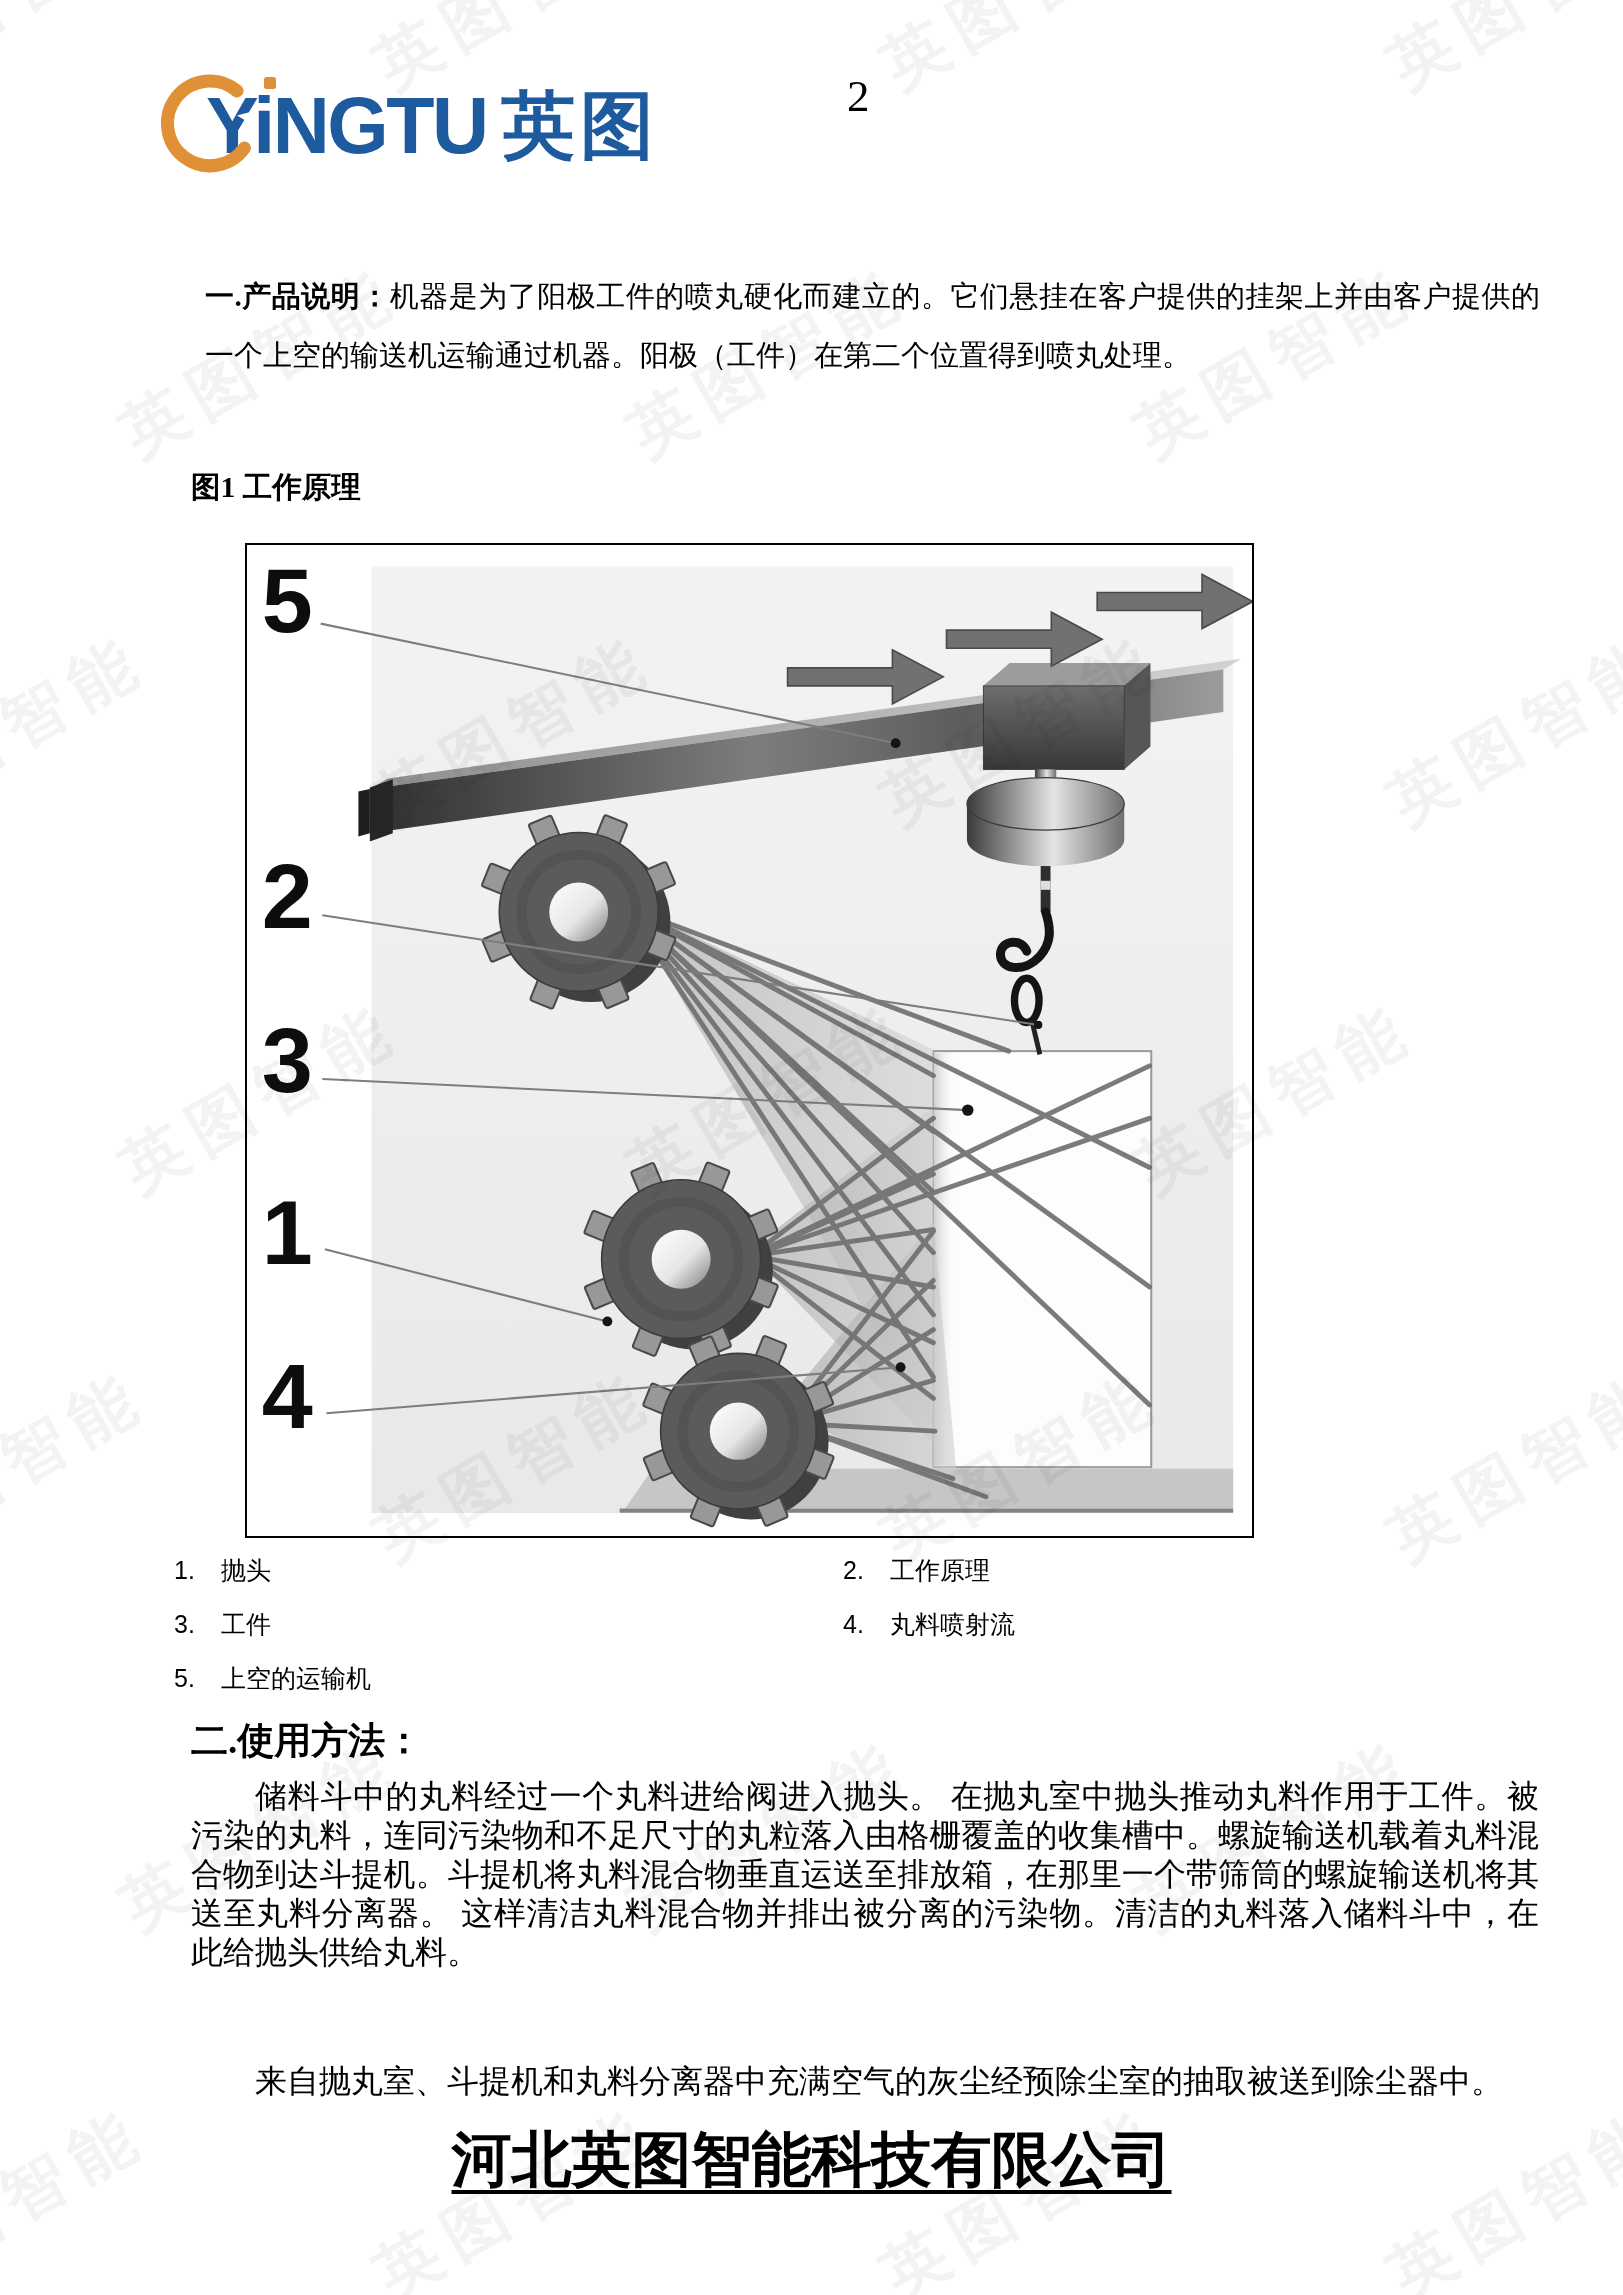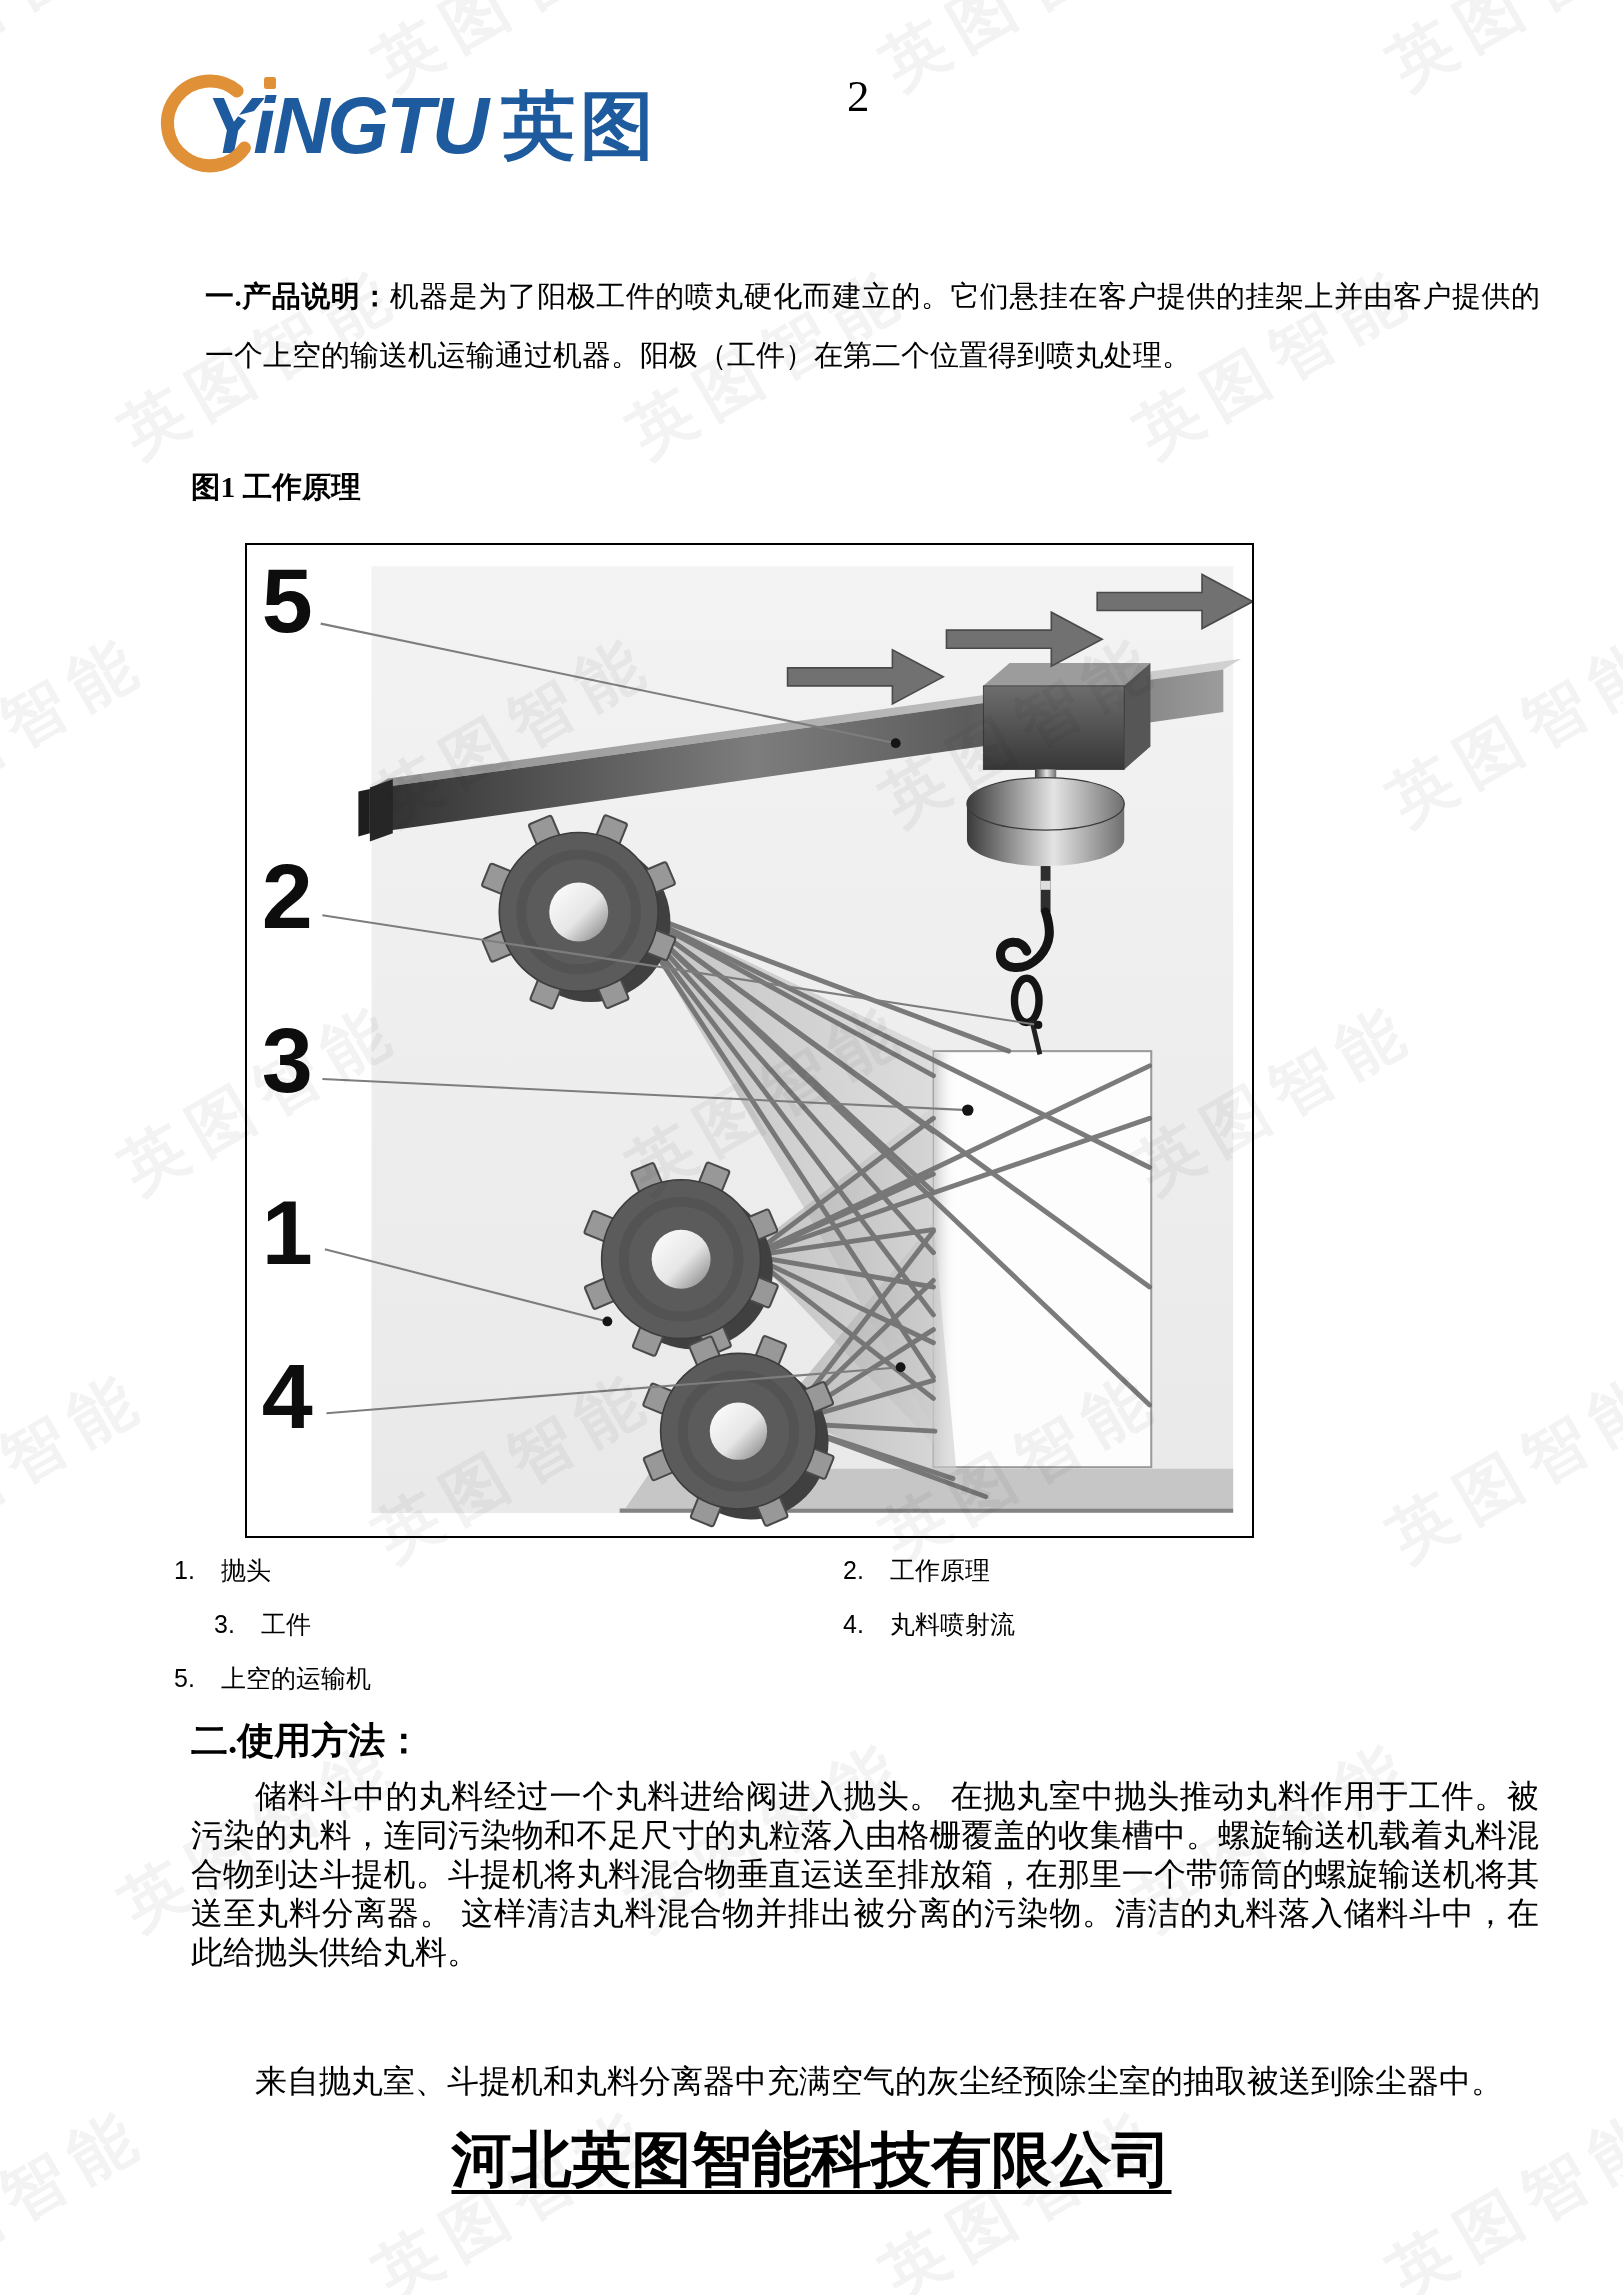--- a/index.html
+++ b/index.html
@@ -5,21 +5,21 @@
   html,body{margin:0;padding:0;}
   body{width:1623px;height:2295px;position:relative;background:#ffffff;overflow:hidden;
        font-family:"Liberation Serif","DejaVu Serif",serif;color:#000;}
   
   #watermarks{position:absolute;inset:0;z-index:6;pointer-events:none;mix-blend-mode:multiply;overflow:hidden;}
   .wm{position:absolute;font-family:"Liberation Sans",sans-serif;font-weight:700;font-size:64px;
       letter-spacing:13px;color:#9a9a9a;opacity:.12;transform:rotate(-30deg);white-space:nowrap;}
   
   .logo{position:absolute;left:168px;top:64px;height:123px;display:flex;align-items:center;z-index:2;}
   .crescent{position:absolute;left:-9.8px;top:1.6px;}
-  .wordmark{font-family:"Liberation Sans",sans-serif;font-weight:700;font-style:italic;
+  .wordmark{font-family:"Liberation Sans",sans-serif;font-weight:700;
             font-size:79px;color:#1d5a9e;letter-spacing:-2.5px;margin-left:38px;line-height:1;}
   .i-dot{position:absolute;left:96px;top:13px;width:12.3px;height:12.3px;background:#e09137;border-radius:2.5px;}
   .eagle{position:absolute;left:69px;top:46px;width:21px;height:12.3px;background:#fff;
          clip-path:polygon(0 45%,100% 0,55% 100%);}
   .logo-cjk{font-family:"Liberation Sans",sans-serif;font-weight:700;font-size:74px;color:#1d5a9e;
             margin-left:14.7px;letter-spacing:4.9px;line-height:1;}
   .page-number{position:absolute;left:847px;top:70px;font-size:45px;z-index:2;}
   
   .para1{position:absolute;left:205px;top:267px;width:1335px;font-size:29px;line-height:59px;
          text-align:justify;z-index:2;}
@@ -294,21 +294,21 @@
   </g>
 </svg>
 </div>
 
 <div class="legend-item" style="left:174px;top:1554px;">
   <span class="lg-num">1.</span><span>抛头</span>
 </div>
 <div class="legend-item" style="left:843px;top:1554px;">
   <span class="lg-num">2.</span><span>工作原理</span>
 </div>
-<div class="legend-item" style="left:174px;top:1608px;margin-left:40px;">
+<div class="legend-item" style="left:174px;top:1608px;">
   <span class="lg-num">3.</span><span>工件</span>
 </div>
 <div class="legend-item" style="left:843px;top:1608px;">
   <span class="lg-num">4.</span><span>丸料喷射流</span>
 </div>
 <div class="legend-item" style="left:174px;top:1662px;">
   <span class="lg-num">5.</span><span>上空的运输机</span>
 </div>
 
 <div class="heading2">二.使用方法：</div>

